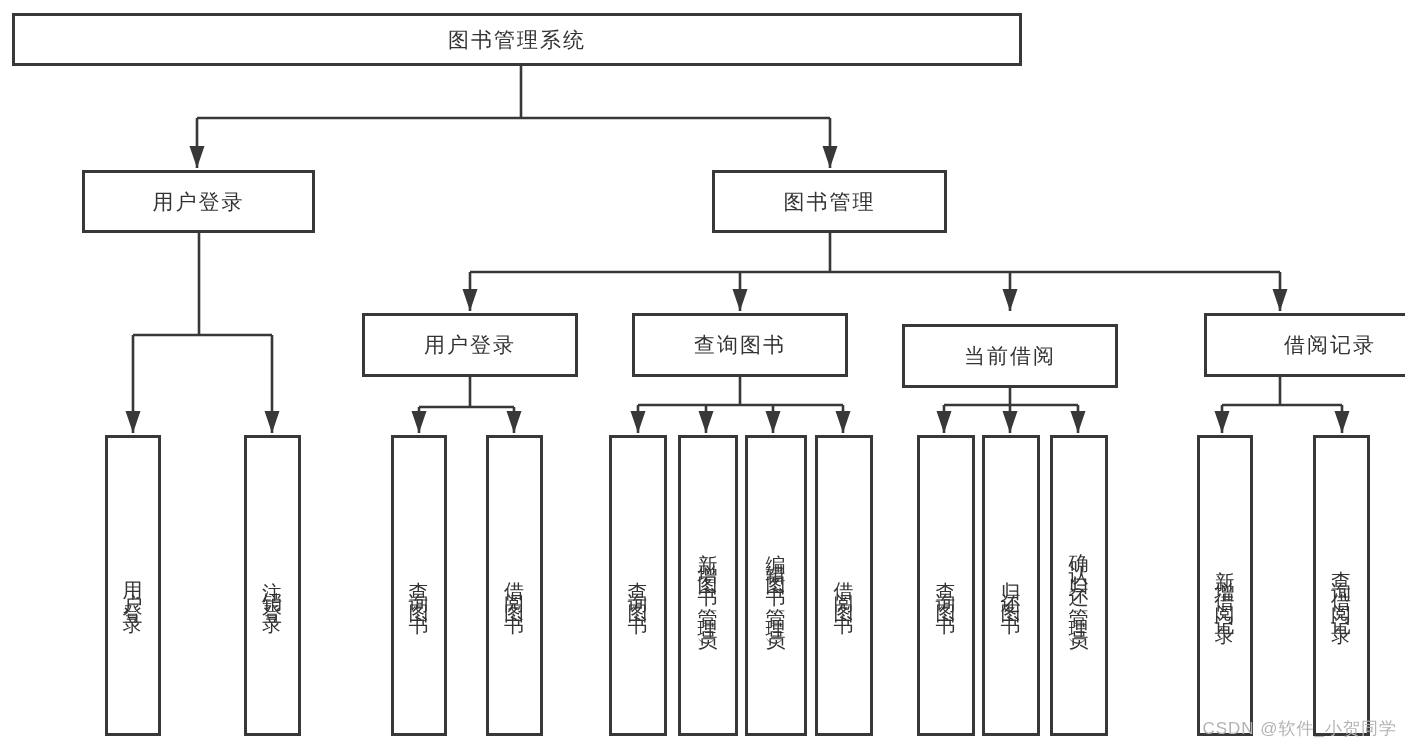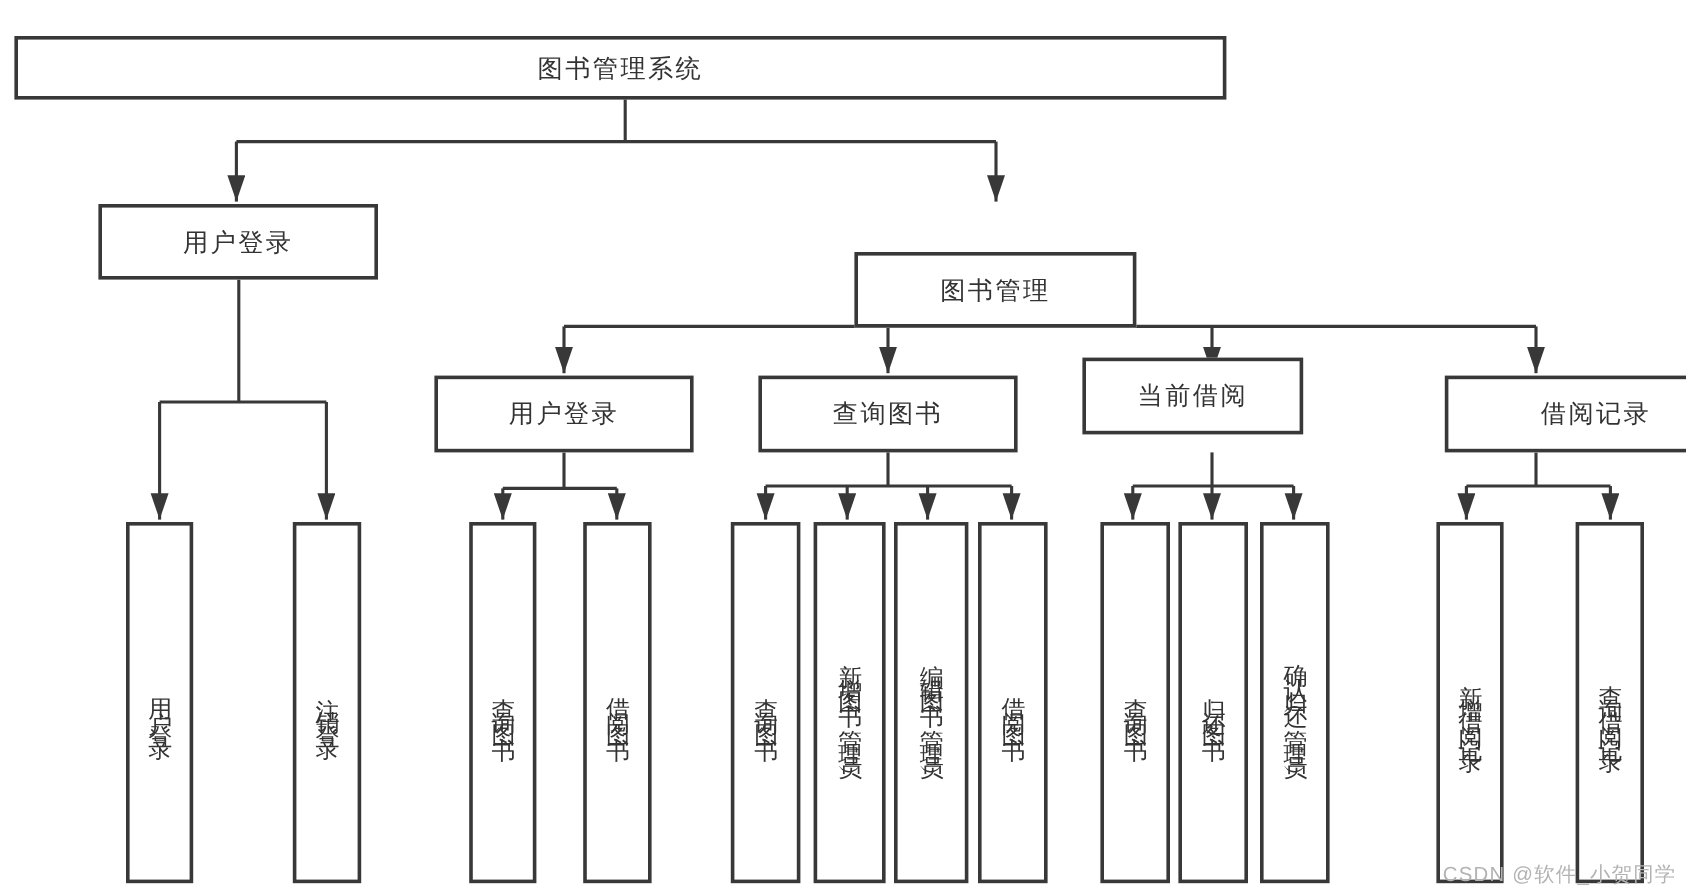--- a/index.html
+++ b/index.html
@@ -109,31 +109,31 @@
     <path class="c" d="M944,405 V433" marker-end="url(#arrow)"></path>
     <path class="c" d="M1010,405 V433" marker-end="url(#arrow)"></path>
     <path class="c" d="M1078,405 V433" marker-end="url(#arrow)"></path>
 
     <path class="c" d="M1280,377 V405"></path>
     <path class="c" d="M1222,405 H1342"></path>
     <path class="c" d="M1222,405 V433" marker-end="url(#arrow)"></path>
     <path class="c" d="M1342,405 V433" marker-end="url(#arrow)"></path>
   </svg>
 
-  <div class="box" style="left:12px; top:13px; width:1010px; height:53px;margin-top:17px;">图书管理系统</div>
+  <div class="box" style="left:12px; top:13px; width:1010px; height:53px;">图书管理系统</div>
 
   <div class="box" style="left:82px; top:170px; width:233px; height:63px;">用户登录</div>
-  <div class="box" style="left:712px; top:170px; width:235px; height:63px;margin-top:40px;">图书管理</div>
+  <div class="box" style="left:712px; top:170px; width:235px; height:63px;">图书管理</div>
 
   <div class="box vbox" style="left:105px; top:435px; width:56px; height:301px;">用户登录</div>
   <div class="box vbox" style="left:244px; top:435px; width:57px; height:301px;">注销登录</div>
 
   <div class="box" style="left:362px; top:313px; width:216px; height:64px;">用户登录</div>
   <div class="box" style="left:632px; top:313px; width:216px; height:64px;">查询图书</div>
-  <div class="box" style="left:902px; top:298px; width:184px; height:64px;text-align:right;">当前借阅</div>
+  <div class="box" style="left:902px; top:324px; width:216px; height:64px;text-align:right;">当前借阅</div>
   <div class="box" style="left:1204px; top:313px; width:252px; height:64px;">借阅记录</div>
 
   <div class="box vbox" style="left:391px; top:435px; width:56px; height:301px;">查询图书</div>
   <div class="box vbox" style="left:486px; top:435px; width:57px; height:301px;">借阅图书</div>
 
   <div class="box vbox" style="left:609px; top:435px; width:58px; height:301px;">查询图书</div>
   <div class="box vbox" style="left:678px; top:435px; width:60px; height:301px;">新增图书（管理员）</div>
   <div class="box vbox" style="left:745px; top:435px; width:62px; height:301px;">编辑图书（管理员）</div>
   <div class="box vbox" style="left:815px; top:435px; width:58px; height:301px;">借阅图书</div>
 

